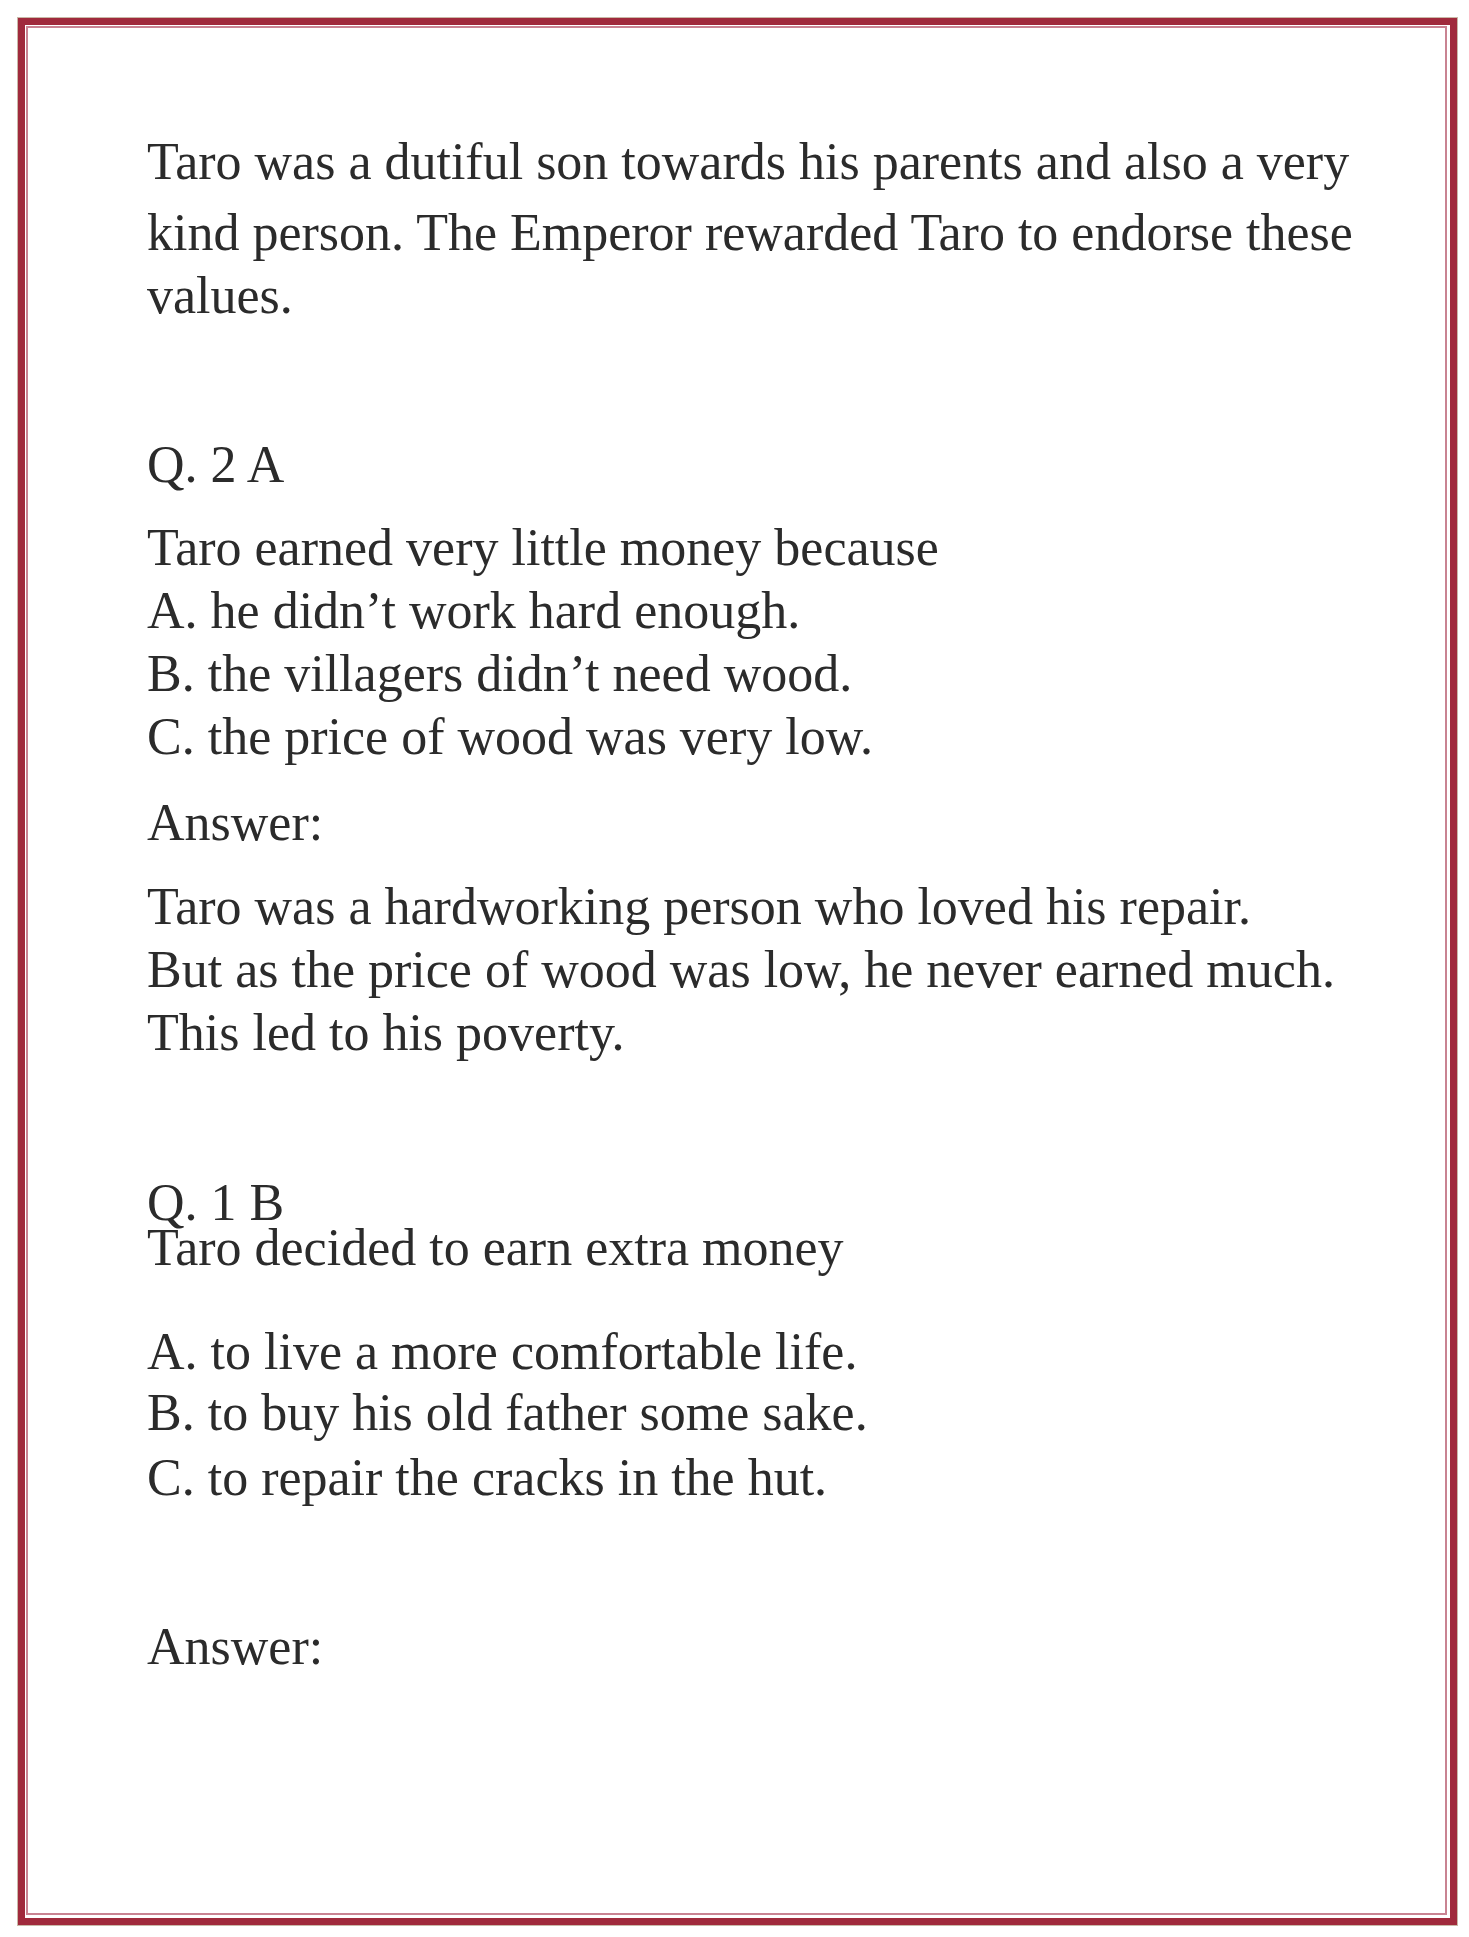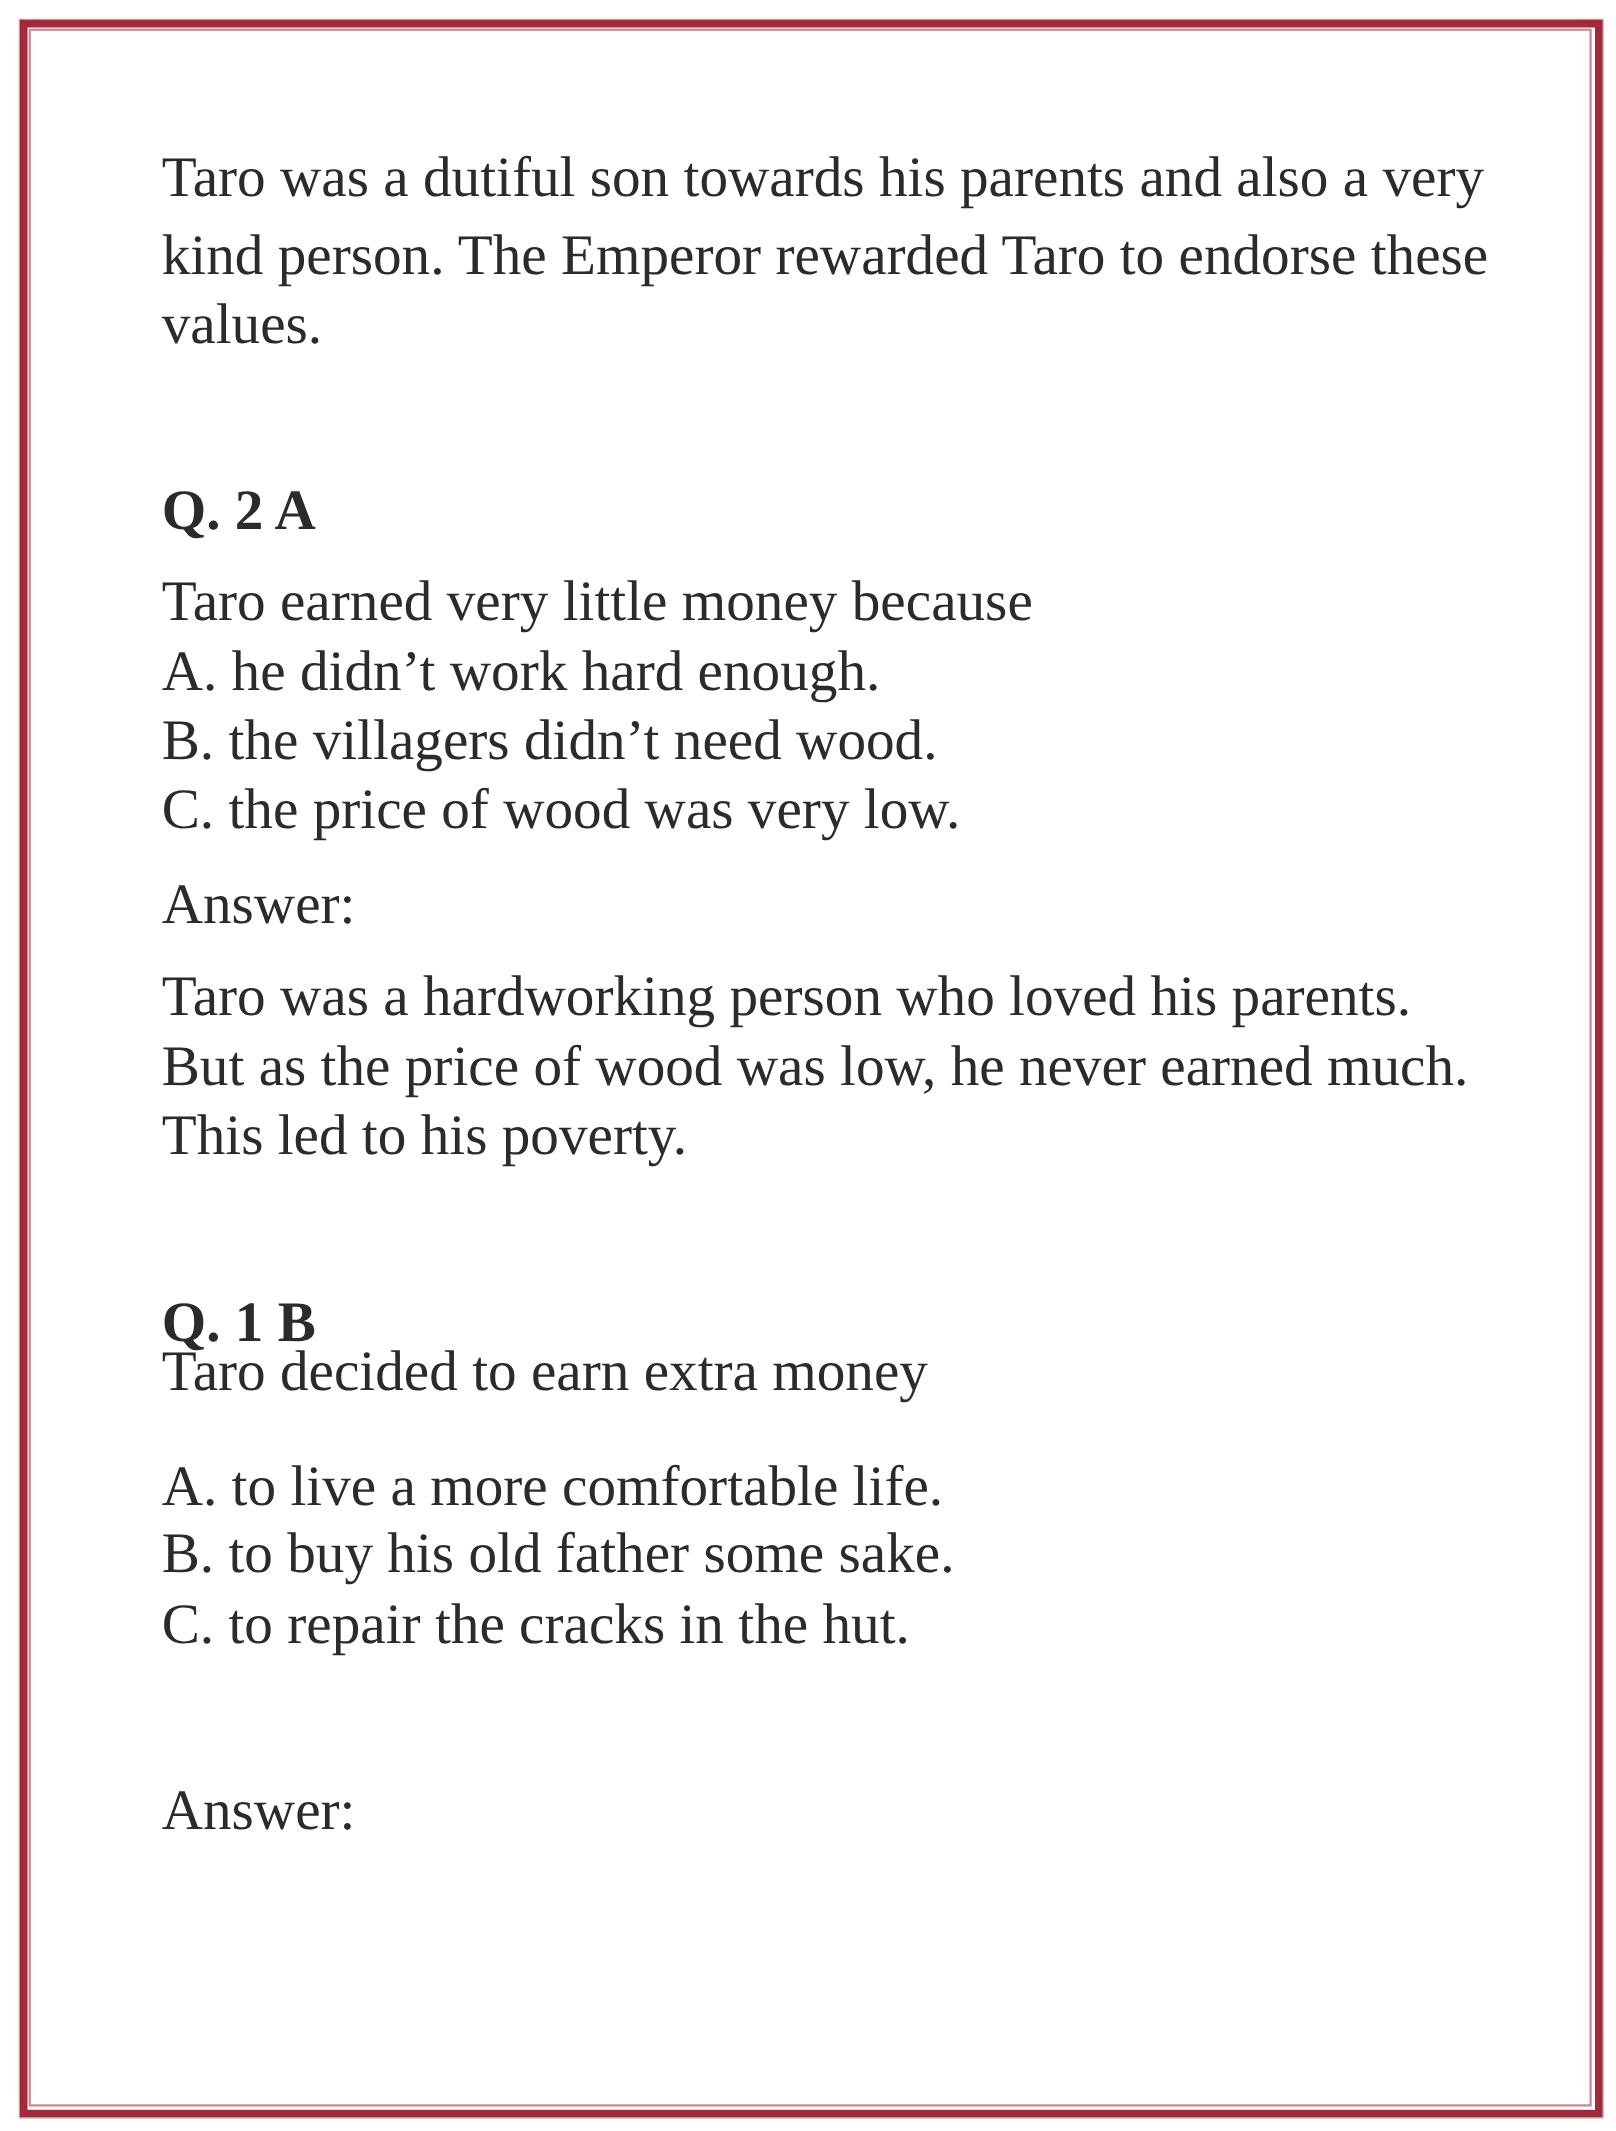--- a/index.html
+++ b/index.html
@@ -37,21 +37,21 @@
   .line {
     position: absolute;
     left: 147px;
     font-size: 52px;
     line-height: 63px;
     height: 63px;
     white-space: nowrap;
     letter-spacing: 0;
   }
   .bold {
-    font-weight: bold;
+    font-weight: normal;
   }
 </style>
 </head>
 <body>
 
 <div class="frame-outer"></div>
 <div class="frame-inner"></div>
 
 <div>
 
@@ -61,21 +61,21 @@
     <div class="line" style="top:264px">values.</div>
   </section>
 
   <section>
     <div class="line bold" style="top:433px">Q. 2 A</div>
     <div class="line" style="top:516px">Taro earned very little money because</div>
     <div class="line" style="top:579px">A. he didn’t work hard enough.</div>
     <div class="line" style="top:642px">B. the villagers didn’t need wood.</div>
     <div class="line" style="top:705px">C. the price of wood was very low.</div>
     <div class="line" style="top:791px">Answer:</div>
-    <div class="line" style="top:875px">Taro was a hardworking person who loved his parents.</div>
+    <div class="line" style="top:875px">Taro was a hardworking person who loved his repair.</div>
     <div class="line" style="top:938px">But as the price of wood was low, he never earned much.</div>
     <div class="line" style="top:1001px">This led to his poverty.</div>
   </section>
 
   <section>
     <div class="line bold" style="top:1171px">Q. 1 B</div>
     <div class="line" style="top:1216px">Taro decided to earn extra money</div>
     <div class="line" style="top:1320px">A. to live a more comfortable life.</div>
     <div class="line" style="top:1381px">B. to buy his old father some sake.</div>
     <div class="line" style="top:1446px">C. to repair the cracks in the hut.</div>

